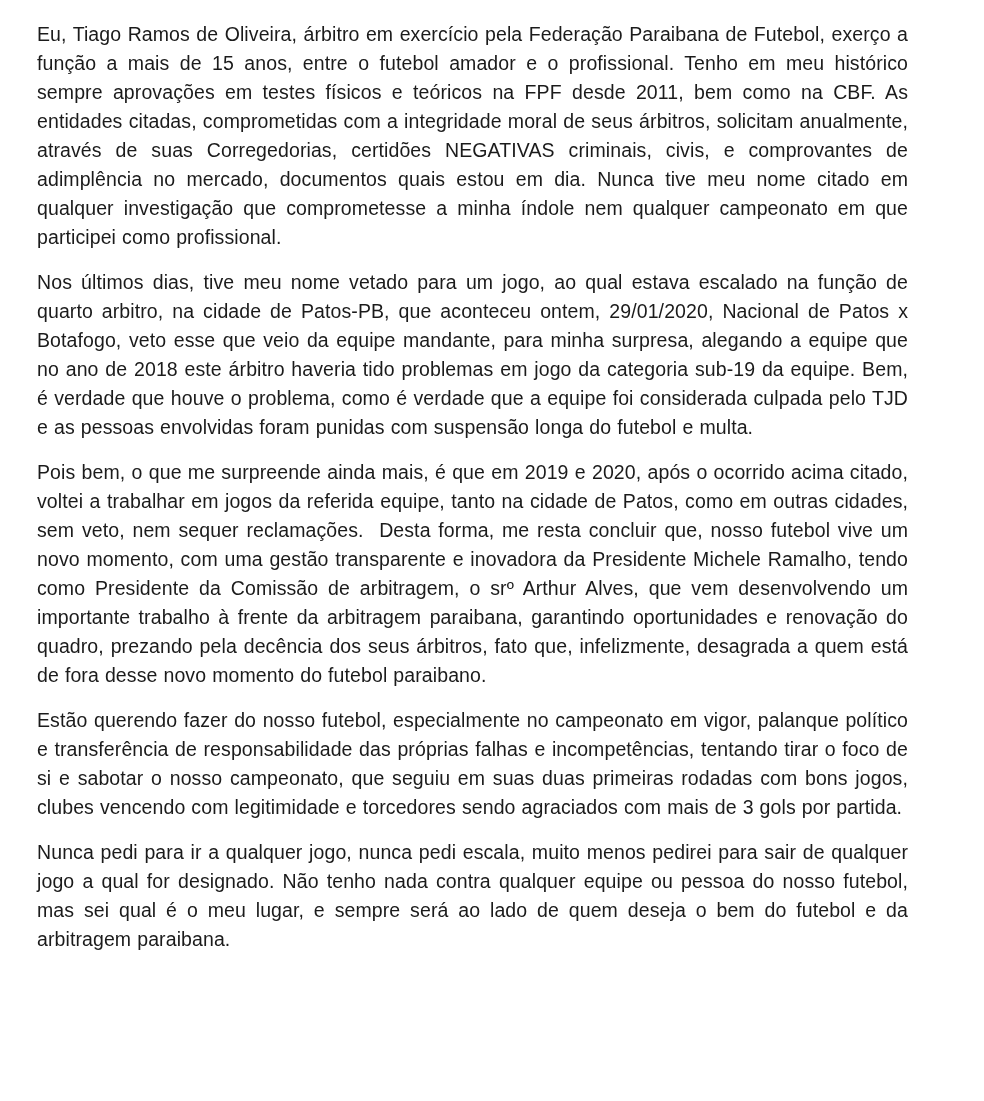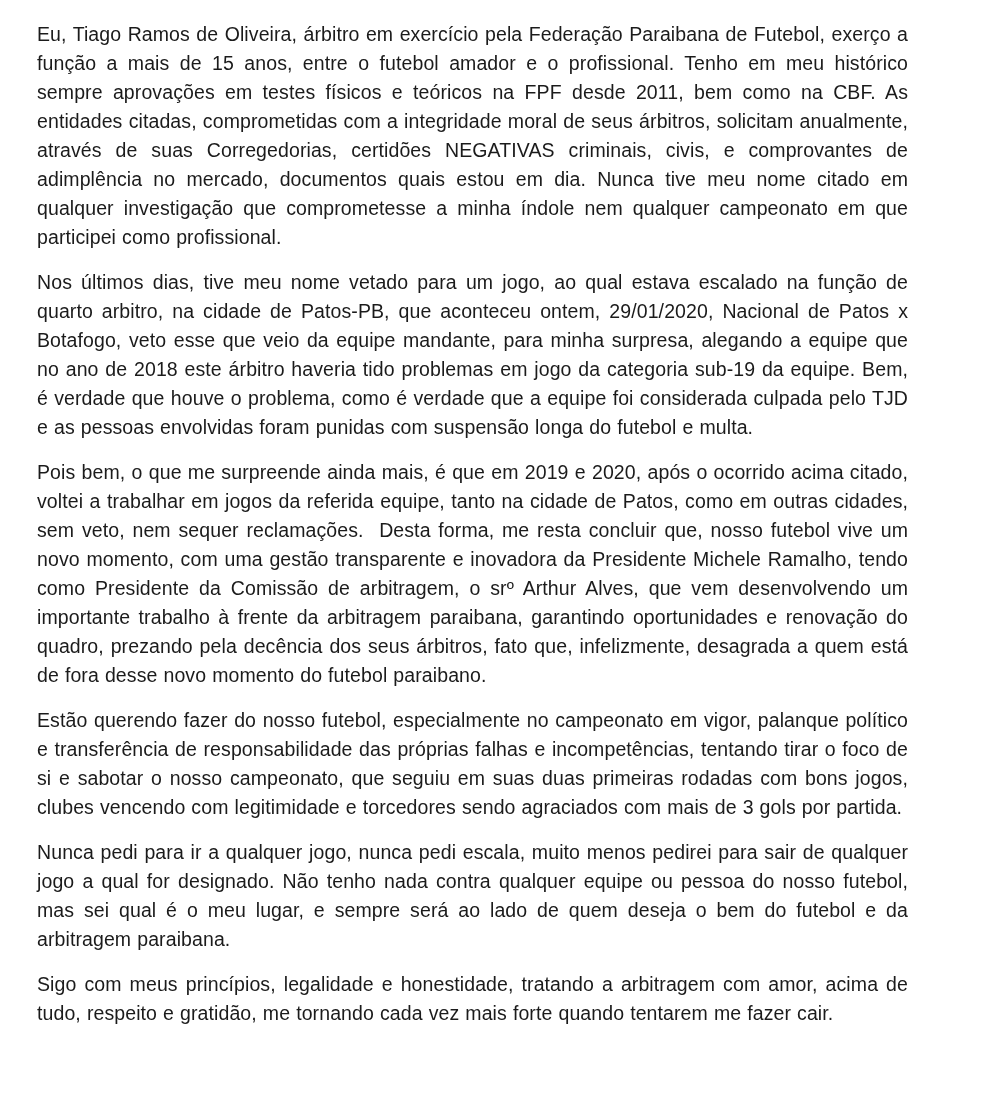--- a/index.html
+++ b/index.html
@@ -38,14 +38,13 @@
 </style>
 </head>
 <body>
 
 <div class="page">
   <p class="para">Eu, Tiago Ramos de Oliveira, árbitro em exercício pela Federação Paraibana de Futebol, exerço a função a mais de 15 anos, entre o futebol amador e o profissional. Tenho em meu histórico sempre aprovações em testes físicos e teóricos na FPF desde 2011, bem como na CBF. As entidades citadas, comprometidas com a integridade moral de seus árbitros, solicitam anualmente, através de suas Corregedorias, certidões NEGATIVAS criminais, civis, e comprovantes de adimplência no mercado, documentos quais estou em dia. Nunca tive meu nome citado em qualquer investigação que comprometesse a minha índole nem qualquer campeonato em que participei como profissional.</p>
   <p class="para">Nos últimos dias, tive meu nome vetado para um jogo, ao qual estava escalado na função de quarto arbitro, na cidade de Patos-PB, que aconteceu ontem, 29/01/2020, Nacional de Patos x Botafogo, veto esse que veio da equipe mandante, para minha surpresa, alegando a equipe que no ano de 2018 este árbitro haveria tido problemas em jogo da categoria sub-19 da equipe. Bem, é verdade que houve o problema, como é verdade que a equipe foi considerada culpada pelo TJD e as pessoas envolvidas foram punidas com suspensão longa do futebol e multa.</p>
   <p class="para">Pois bem, o que me surpreende ainda mais, é que em 2019 e 2020, após o ocorrido acima citado, voltei a trabalhar em jogos da referida equipe, tanto na cidade de Patos, como em outras cidades, sem veto, nem sequer reclamações.&nbsp; Desta forma, me resta concluir que, nosso futebol vive um novo momento, com uma gestão transparente e inovadora da Presidente Michele Ramalho, tendo como Presidente da Comissão de arbitragem, o srº Arthur Alves, que vem desenvolvendo um importante trabalho à frente da arbitragem paraibana, garantindo oportunidades e renovação do quadro, prezando pela decência dos seus árbitros, fato que, infelizmente, desagrada a quem está de fora desse novo momento do futebol paraibano.</p>
   <p class="para">Estão querendo fazer do nosso futebol, especialmente no campeonato em vigor, palanque político e transferência de responsabilidade das próprias falhas e incompetências, tentando tirar o foco de si e sabotar o nosso campeonato, que seguiu em suas duas primeiras rodadas com bons jogos, clubes vencendo com legitimidade e torcedores sendo agraciados com mais de 3 gols por partida.</p>
   <p class="para">Nunca pedi para ir a qualquer jogo, nunca pedi escala, muito menos pedirei para sair de qualquer jogo a qual for designado. Não tenho nada contra qualquer equipe ou pessoa do nosso futebol, mas sei qual é o meu lugar, e sempre será ao lado de quem deseja o bem do futebol e da arbitragem paraibana.</p>
-  <p class="para">Sigo com meus princípios, legalidade e honestidade, tratando a arbitragem com amor, acima de tudo, respeito e gratidão, me tornando cada vez mais forte quando tentarem me fazer cair.</p>
 </div>
 
 </body></html>

